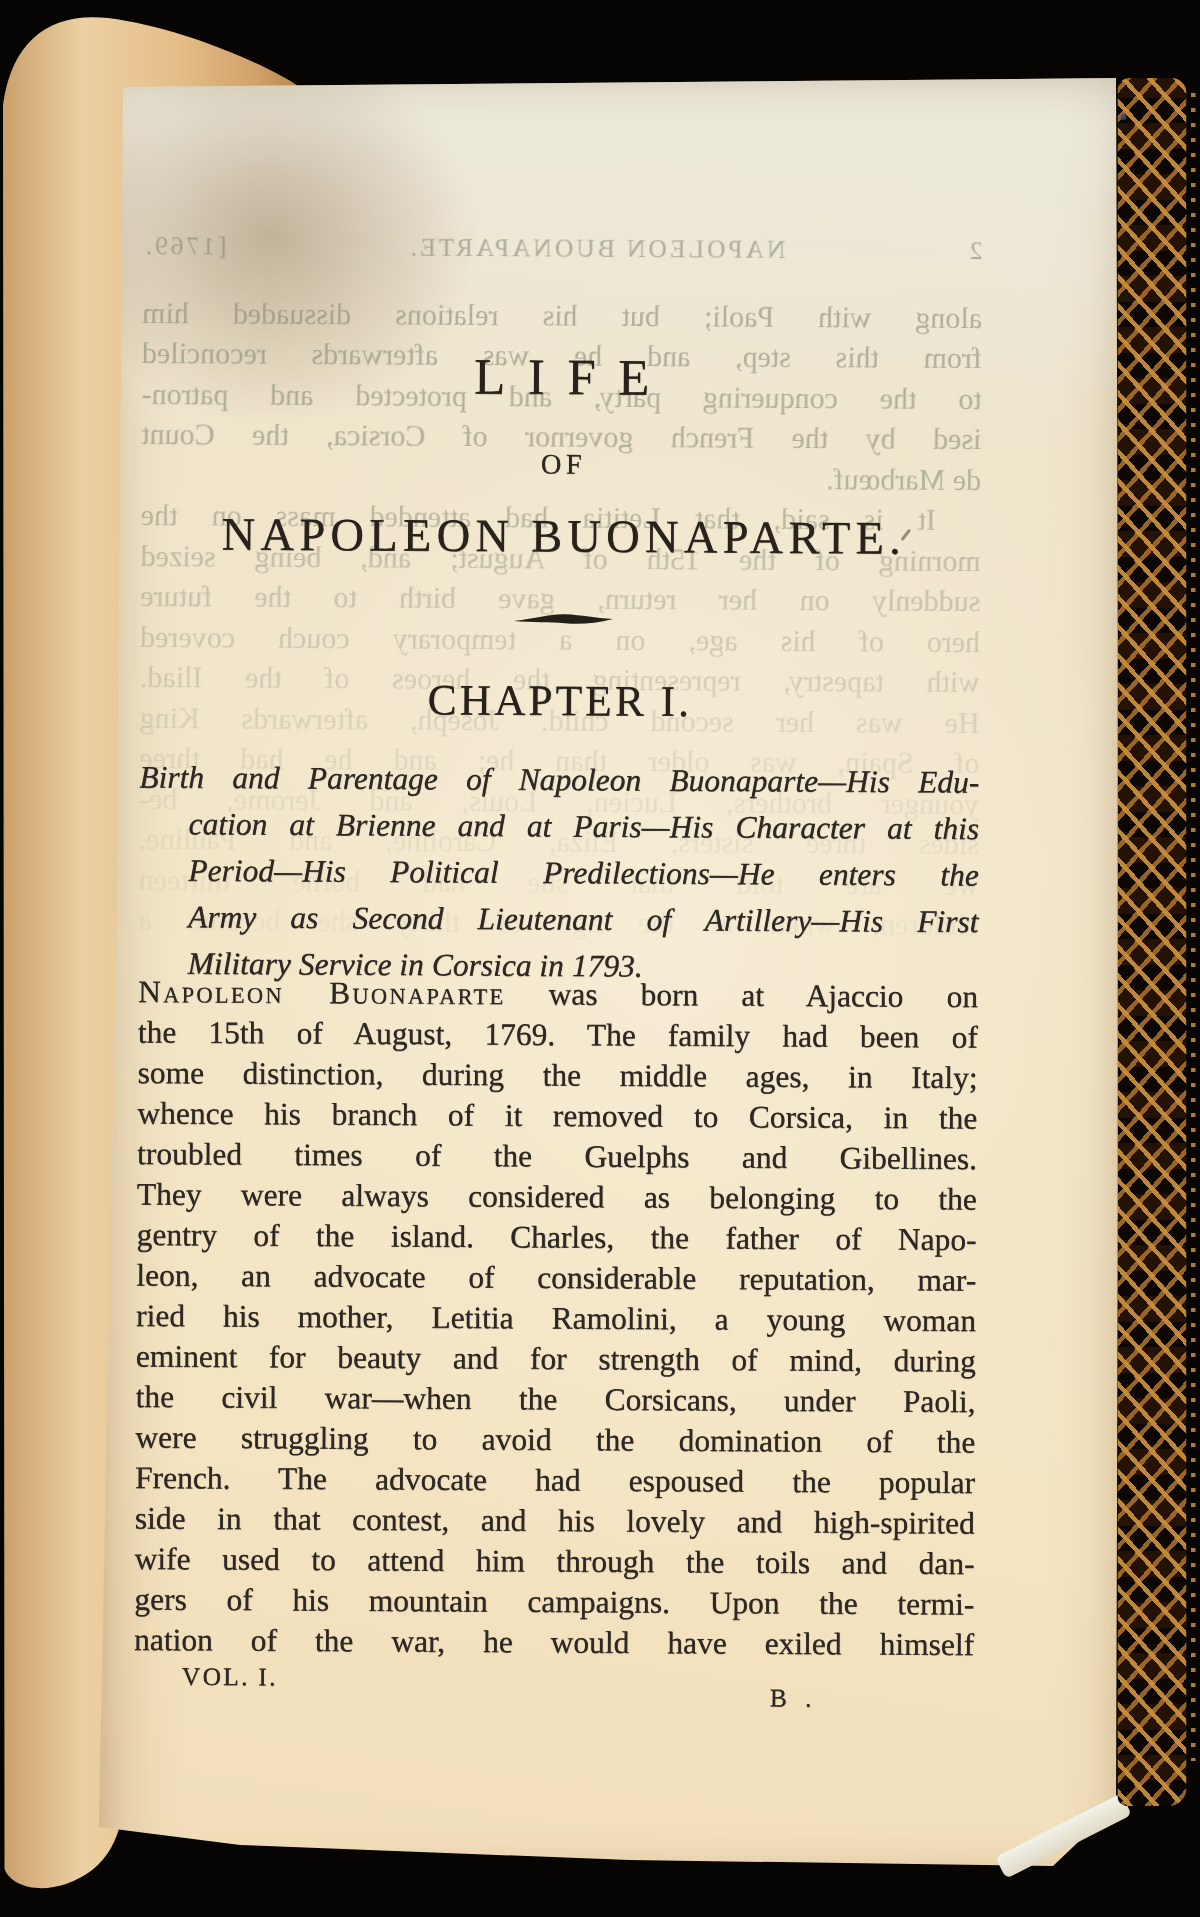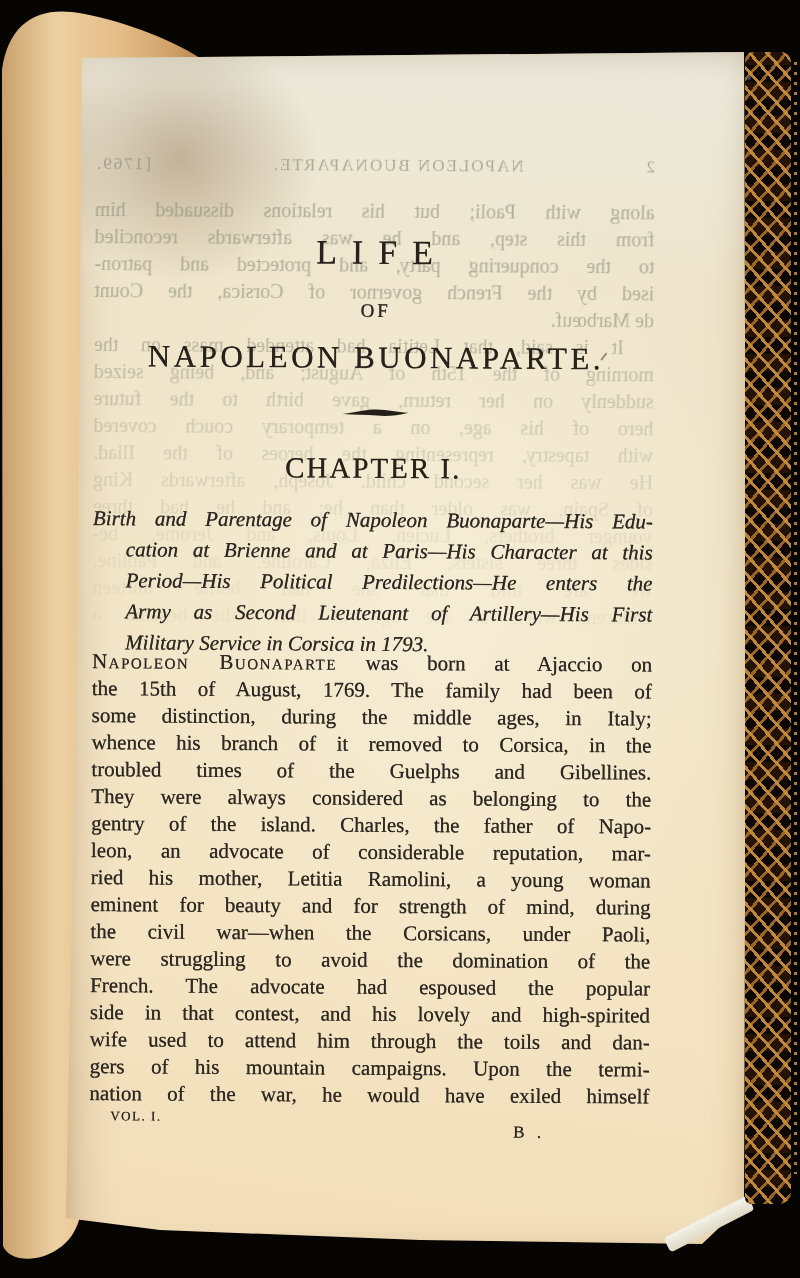--- a/index.html
+++ b/index.html
@@ -46,21 +46,21 @@
   .title-subject{top:338px;font-size:31px;letter-spacing:3.5px;text-indent:4px;color:#27221b;}
   .divider{position:absolute;left:339px;top:405px;}
   .chapter{top:450px;font-size:29px;letter-spacing:2px;color:#27221b;}
   .summary{position:absolute;left:92px;top:503px;width:560px;font-style:italic;font-size:21px;line-height:31px;}
   .summary-line{text-align:justify;text-align-last:justify;white-space:nowrap;}
   .summary-line:not(:first-child){padding-left:33px;}
   .summary-line:last-child{text-align-last:left;}
   .body-block{position:absolute;left:92px;top:648px;width:560px;font-size:21px;line-height:27px;word-spacing:1.5px;}
   .body-line,.body-first{text-align:justify;text-align-last:justify;white-space:nowrap;}
   .smallcaps{font-variant:small-caps;letter-spacing:1.5px;}
-  .footer-vol{position:absolute;left:113px;top:1108px;font-size:13px;letter-spacing:1.5px;}
+  .footer-vol{position:absolute;left:124px;top:1108px;font-size:17px;letter-spacing:1.5px;}
   .footer-sig{position:absolute;left:516px;top:1120px;font-size:17px;letter-spacing:4px;}
   .ink-tick{position:absolute;left:601px;top:349px;width:2px;height:9px;background:#4a4338;opacity:.55;transform:rotate(38deg);border-radius:1px;}
   .speck{position:absolute;border-radius:50%;}
   .speck.s1{left:738px;top:1089px;width:5px;height:4px;background:#b06a3a;opacity:.8;}
   .speck.s2{left:747px;top:76px;width:4px;height:4px;background:#3a4e8c;opacity:.8;z-index:6;}
   .speck.s3{left:262px;top:1070px;width:3px;height:3px;background:#8a6a42;opacity:.6;}
   .speck.s4{left:430px;top:716px;width:3px;height:3px;background:#544636;opacity:.5;}
 </style>
 </head>
 <body>

